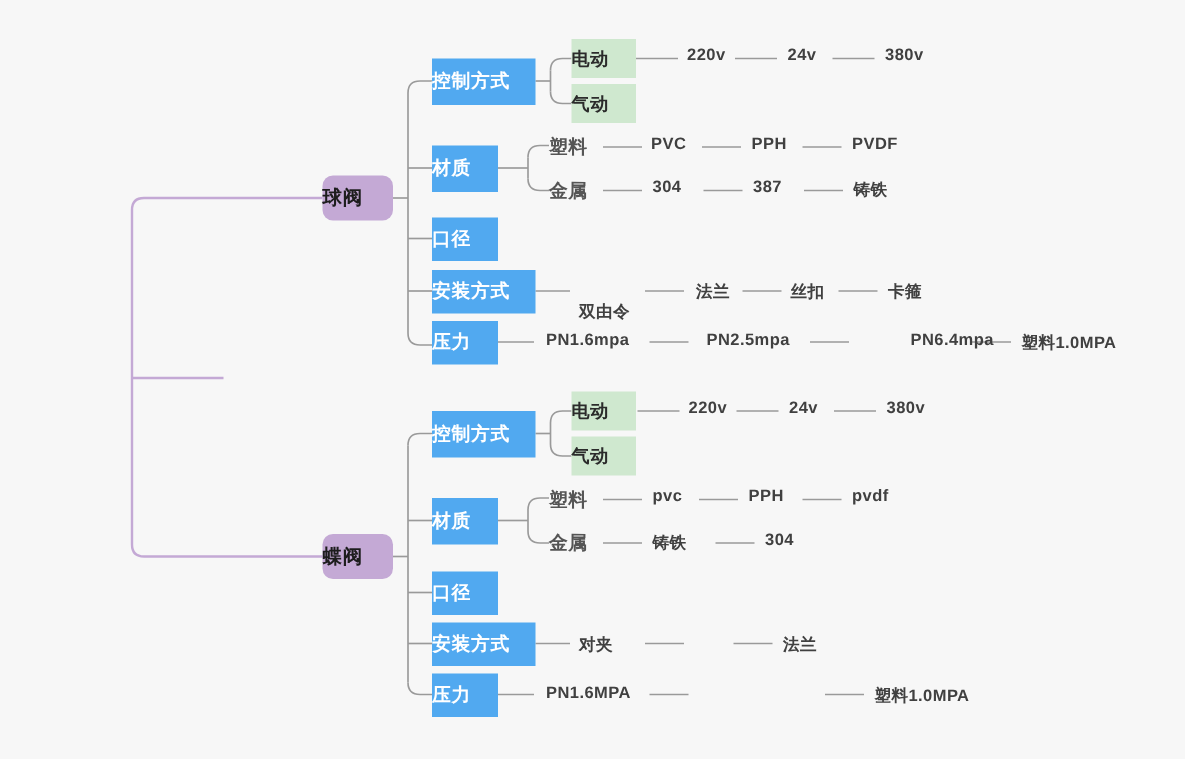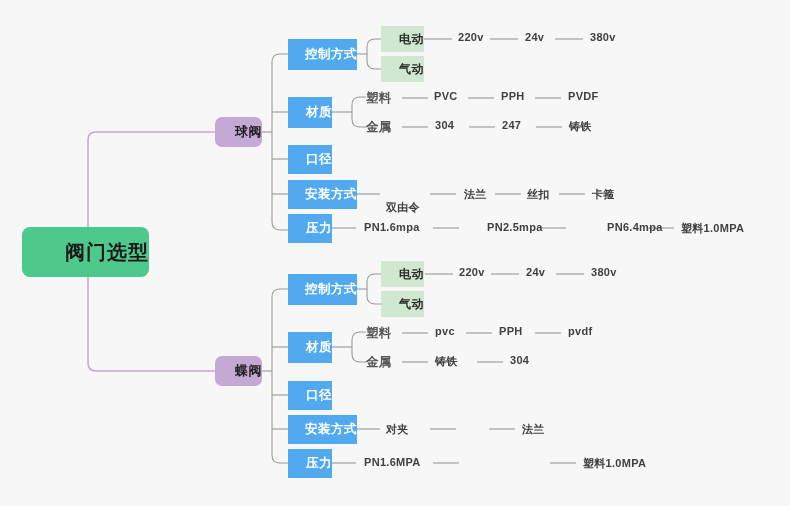--- a/index.html
+++ b/index.html
@@ -5,21 +5,21 @@
   html,body{margin:0;padding:0;}
   body{
     width:790px;height:506px;
     background:#f7f7f7;
     font-family:"Liberation Sans","DejaVu Sans",sans-serif;
     overflow:hidden;
   }
   #canvas{position:relative;width:790px;height:506px;}
   svg.links{position:absolute;left:0;top:0;width:790px;height:506px;pointer-events:none;}
 
-  .node{position:absolute;display:flex;align-items:center;justify-content:flex-end;box-sizing:border-box;}
+  .node{position:absolute;display:flex;align-items:center;justify-content:flex-start;box-sizing:border-box;}
 
   .root{
     background:#4ec98d;color:#1a1a1a;border-radius:8px;
     font-size:20px;font-weight:bold;letter-spacing:1px;
   }
   .lvl1{
     background:#c4a9d5;color:#1d1d1d;border-radius:7px;
     font-size:13px;font-weight:bold;letter-spacing:.5px;
   }
   .lvl2{
@@ -123,23 +123,20 @@
     <path d="M402,362 L428,362" stroke="#9a9a9a" stroke-width="1.1"></path>
     <path d="M477,362 L503,362" stroke="#9a9a9a" stroke-width="1.1"></path>
 
     <path d="M430,429 L456,429" stroke="#9a9a9a" stroke-width="1.1"></path>
     <path d="M489,429 L515,429" stroke="#9a9a9a" stroke-width="1.1"></path>
 
     <path d="M433,463 L459,463" stroke="#9a9a9a" stroke-width="1.1"></path>
     <path d="M550,463 L576,463" stroke="#9a9a9a" stroke-width="1.1"></path>
   </svg>
 
-  <div class="node root" style="left:22px;top:227px;width:127px;height:50px;">
-    <span>阀门选型</span>
-  </div>
 
   <div class="node lvl1" style="left:215px;top:117px;width:47px;height:30px;">
     <span>球阀</span>
   </div>
 
   <div class="node lvl2" style="left:288px;top:39px;width:69px;height:31px;">
     <span>控制方式</span>
   </div>
   <div class="node lvl3" style="left:381px;top:26px;width:43px;height:26px;">
     <span>电动</span>
@@ -153,40 +150,40 @@
 
   <div class="node lvl2" style="left:288px;top:97px;width:44px;height:31px;">
     <span>材质</span>
   </div>
   <div class="plain" style="left:366px;top:90px;">塑料</div>
   <div class="plain" style="left:366px;top:119px;">金属</div>
   <div class="leaf" style="left:434px;top:90px;">PVC</div>
   <div class="leaf" style="left:501px;top:90px;">PPH</div>
   <div class="leaf" style="left:568px;top:90px;">PVDF</div>
   <div class="leaf" style="left:435px;top:119px;">304</div>
-  <div class="leaf" style="left:502px;top:119px;">247</div>
+  <div class="leaf" style="left:502px;top:119px;">387</div>
   <div class="leaf" style="left:569px;top:119px;">铸铁</div>
 
   <div class="node lvl2" style="left:288px;top:145px;width:44px;height:29px;">
     <span>口径</span>
   </div>
 
   <div class="node lvl2" style="left:288px;top:180px;width:69px;height:29px;">
     <span>安装方式</span>
   </div>
   <div class="leaf" style="left:386px;top:200px;">双由令</div>
   <div class="leaf" style="left:464px;top:187px;">法兰</div>
   <div class="leaf" style="left:527px;top:187px;">丝扣</div>
   <div class="leaf" style="left:592px;top:187px;">卡箍</div>
 
   <div class="node lvl2" style="left:288px;top:214px;width:44px;height:29px;">
     <span>压力</span>
   </div>
   <div class="leaf" style="left:364px;top:221px;">PN1.6mpa</div>
-  <div class="leaf" style="left:471px;top:221px;margin-left:16px;">PN2.5mpa</div>
+  <div class="leaf" style="left:471px;top:221px;">PN2.5mpa</div>
   <div class="leaf" style="left:579px;top:221px;margin-left:28px;">PN6.4mpa</div>
   <div class="leaf" style="left:681px;top:221px;">塑料1.0MPA</div>
 
   <div class="node lvl1" style="left:215px;top:356px;width:47px;height:30px;">
     <span>蝶阀</span>
   </div>
 
   <div class="node lvl2" style="left:288px;top:274px;width:69px;height:31px;">
     <span>控制方式</span>
   </div>

